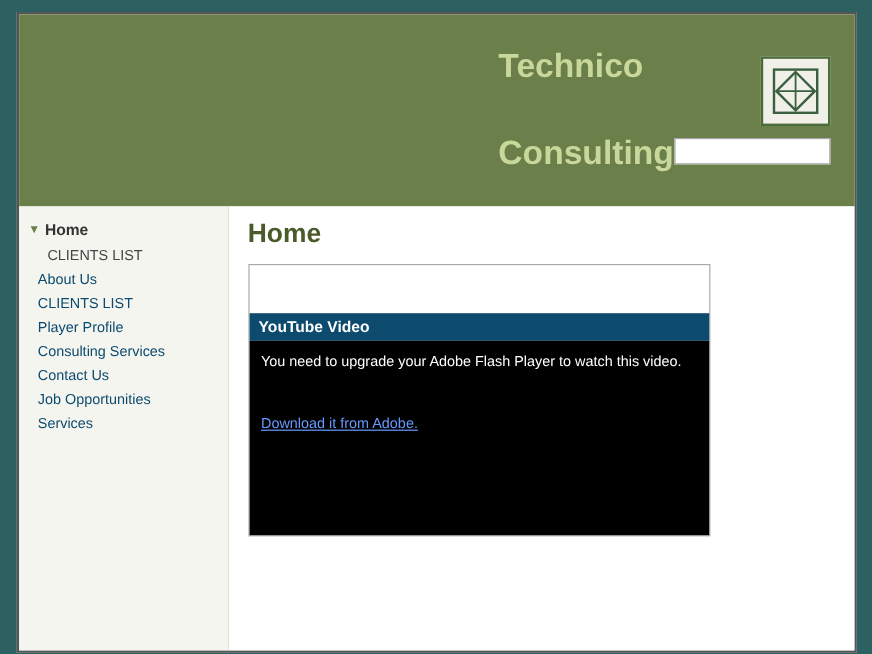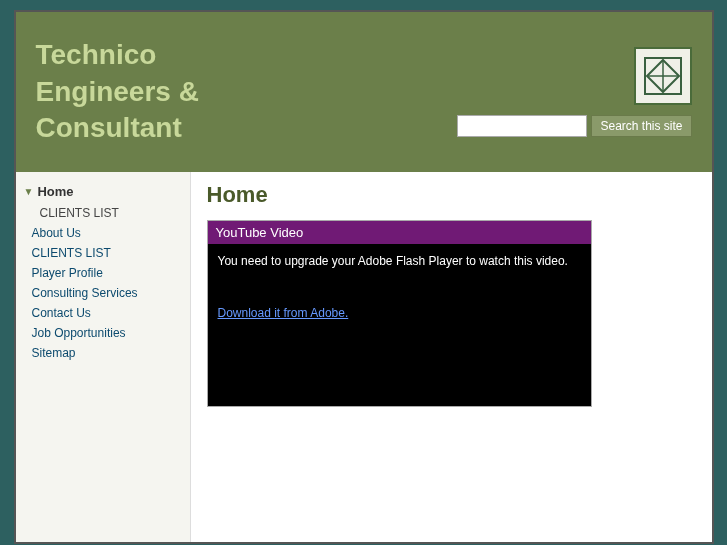--- a/index.html
+++ b/index.html
@@ -17,21 +17,21 @@
       width: 700px;
       background: #fff;
       border: 2px solid #555;
     }
     
     #header {
       background-color: #6b7f4a;
       padding: 18px 20px 18px 20px;
       display: flex;
       align-items: center;
-      justify-content: space-between;
+      justify-content: flex-end;
       min-height: 160px;
     }
     #site-title {
       color: #c8d89a;
       font-size: 28px;
       font-weight: bold;
       line-height: 1.3;
     }
     #header-right {
       display: flex;
@@ -122,25 +122,26 @@
       font-size: 22px;
       color: #4a5a2a;
       font-weight: bold;
       margin-bottom: 12px;
     }
     #youtube-box {
       width: 385px;
       border: 1px solid #aaa;
     }
     #youtube-header {
-      background-color: #701a75;
+      background-color: #0c4a6e;
       color: #fff;
       padding: 4px 8px;
       font-size: 13px;
-      font-weight: normal;
+      font-weight: bold;
+      margin-top: 40px;
     }
     #video-area {
       background: #000;
       width: 100%;
       height: 162px;
       display: flex;
       flex-direction: column;
       justify-content: flex-start;
       padding: 10px;
     }
@@ -158,35 +159,34 @@
     }
   </style>
 </head>
 <body>
 
 <div id="outer-container">
 
   <div id="header">
     <div id="site-title">
       <span>Technico</span><br>
-      <span>Engineers &amp;</span><br>
-      <span>Consultant</span>
+      <br>
+      <span>Consulting</span>
     </div>
     <div id="header-right">
       <div id="logo-box">
         <svg id="logo-svg" viewBox="0 0 40 40">
           <rect x="2" y="2" width="36" height="36" fill="none" stroke="#3a6040" stroke-width="2"></rect>
           <polygon points="20,4 36,20 20,36 4,20" fill="none" stroke="#3a6040" stroke-width="2"></polygon>
           <line x1="20" y1="4" x2="20" y2="36" stroke="#3a6040" stroke-width="1.5"></line>
           <line x1="4" y1="20" x2="36" y2="20" stroke="#3a6040" stroke-width="1.5"></line>
         </svg>
       </div>
       <div id="search-bar">
         <input type="text" id="search-input" style="">
-        <button id="search-button">Search this site</button>
       </div>
     </div>
   </div>
 
   <div id="main-layout">
 
     <div id="sidebar">
       <div class="nav-item-home">
         <span class="nav-arrow">▼</span>
         <span>Home</span>
@@ -206,21 +206,21 @@
       <div class="nav-main-item">
         <span>Consulting Services</span>
       </div>
       <div class="nav-main-item">
         <span>Contact Us</span>
       </div>
       <div class="nav-main-item">
         <span>Job Opportunities</span>
       </div>
       <div class="nav-main-item">
-        <span>Sitemap</span>
+        <span>Services</span>
       </div>
     </div>
 
     <div id="content">
       <div id="content-title">Home</div>
       <div id="youtube-box">
         <div id="youtube-header">YouTube Video</div>
         <div id="video-area">
           <div id="flash-message">You need to upgrade your Adobe Flash Player to watch this video.</div>
           <a id="download-link" href="#">Download it from Adobe.</a>

